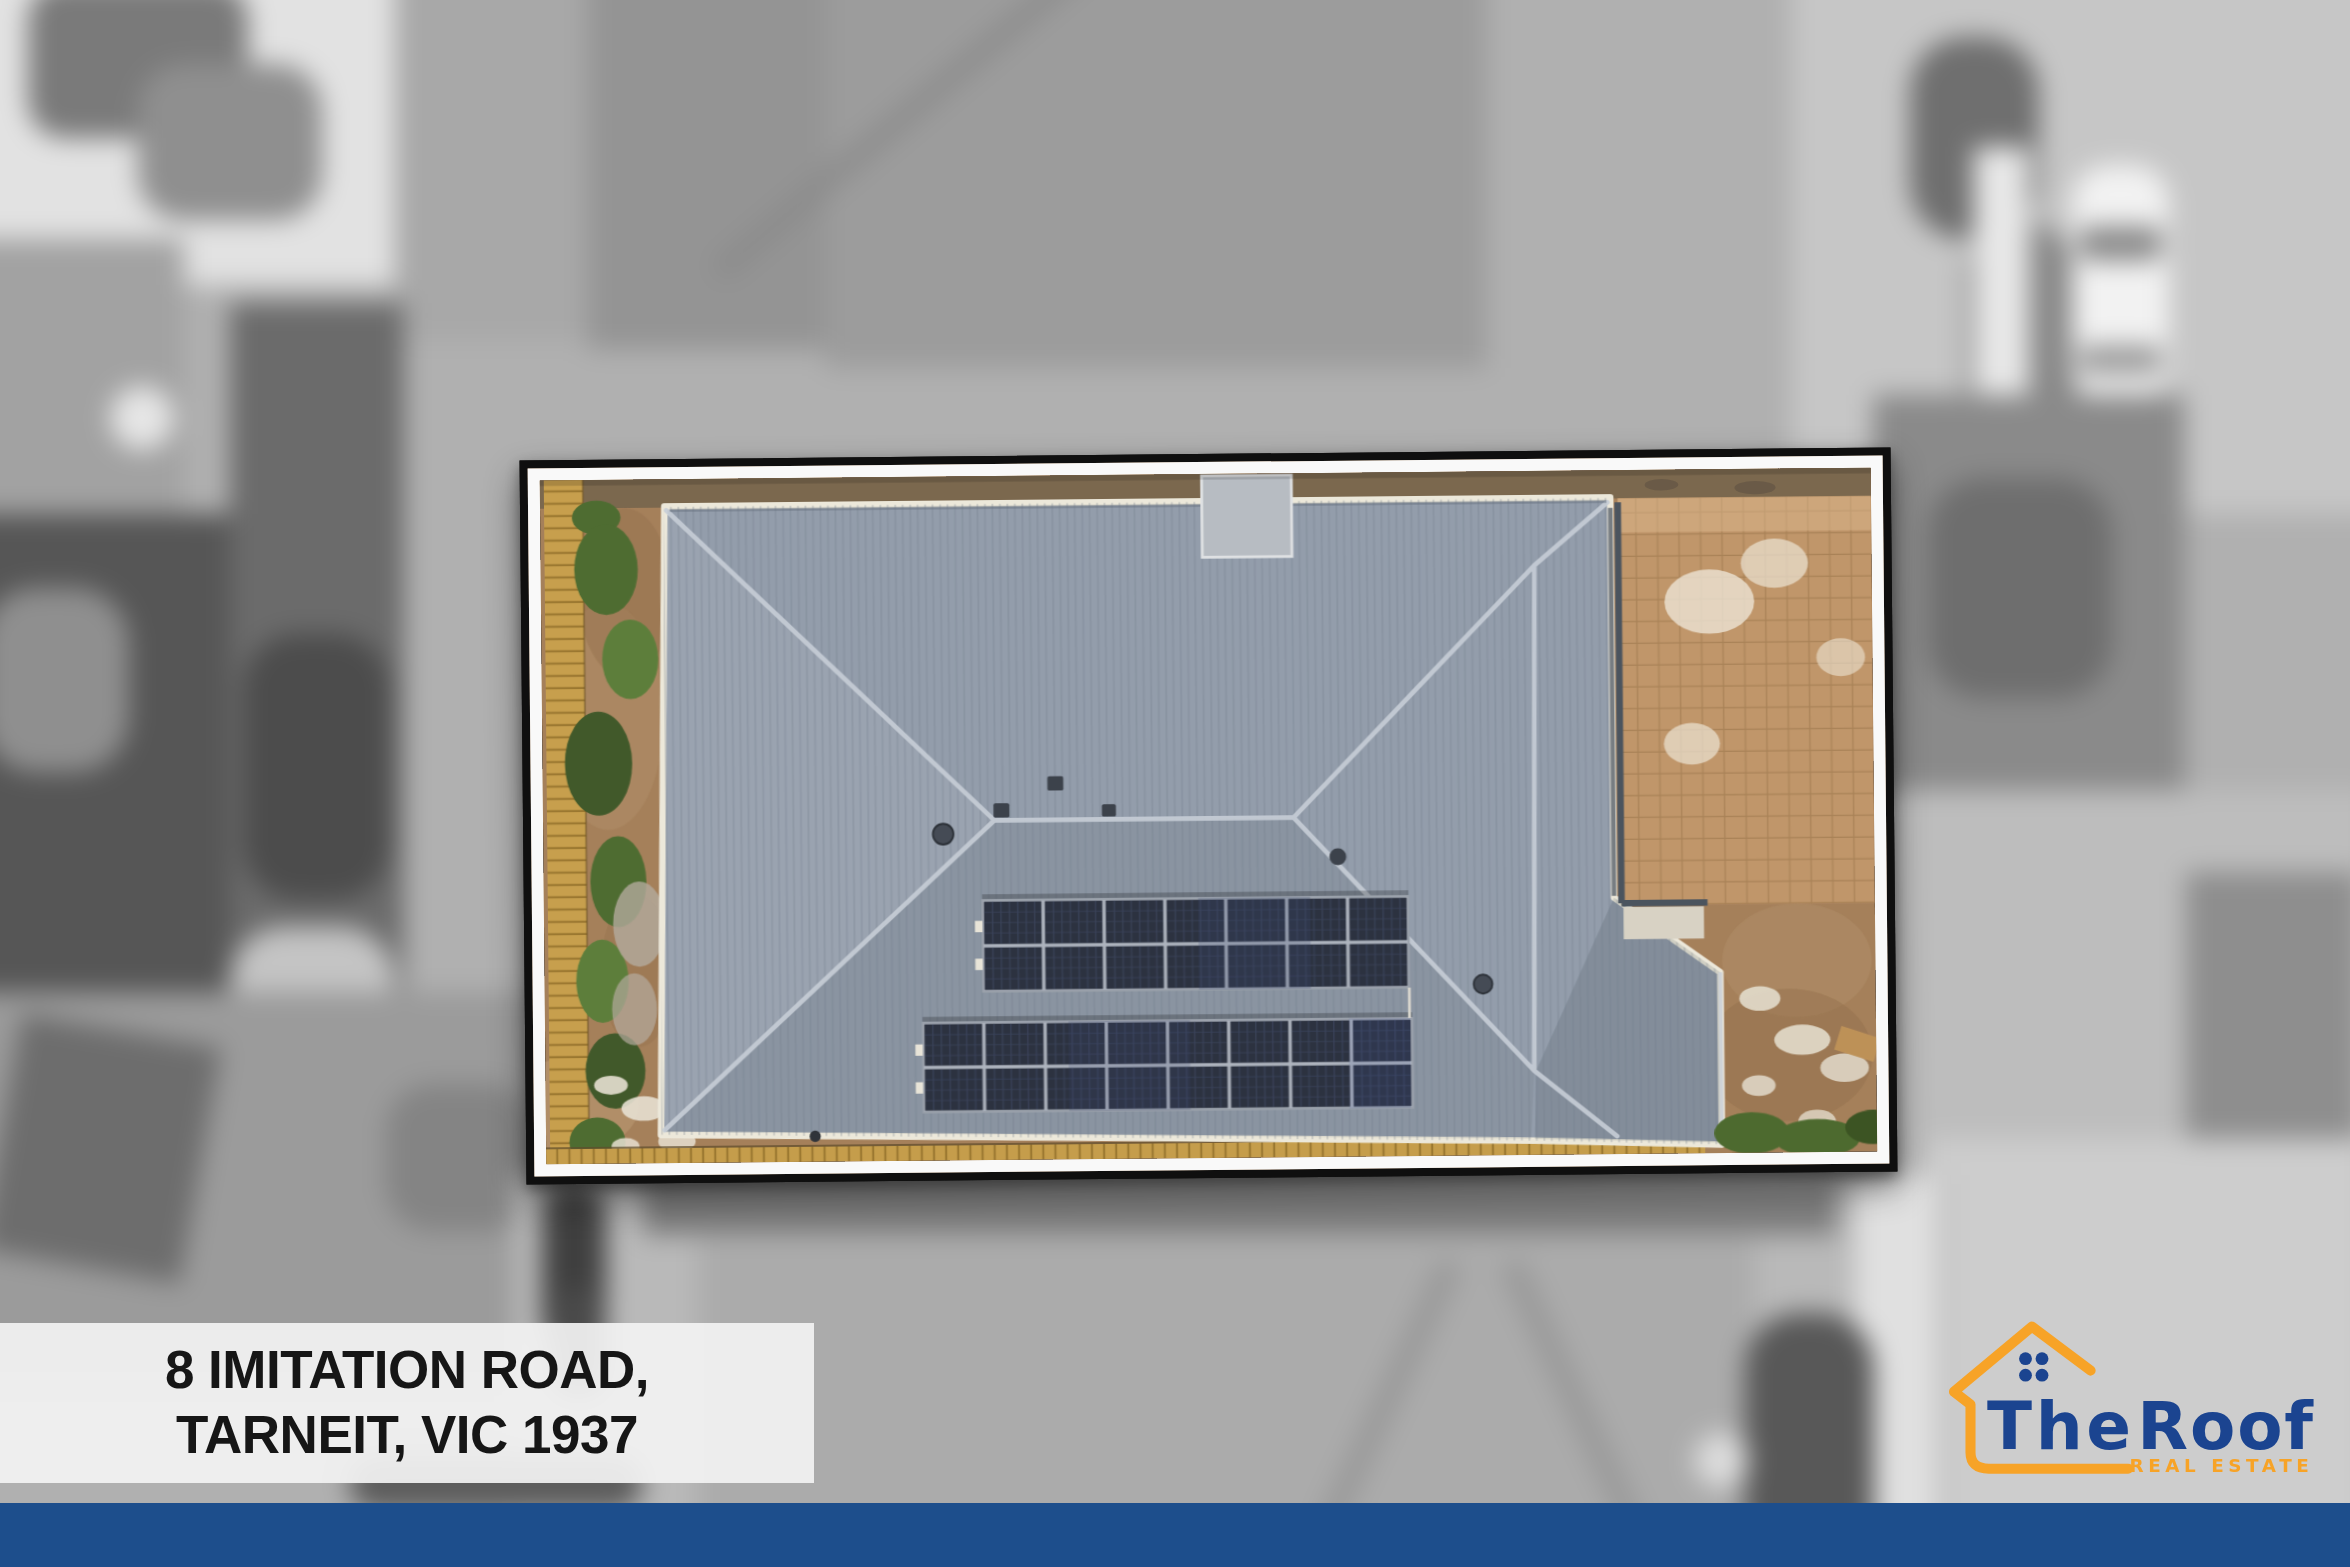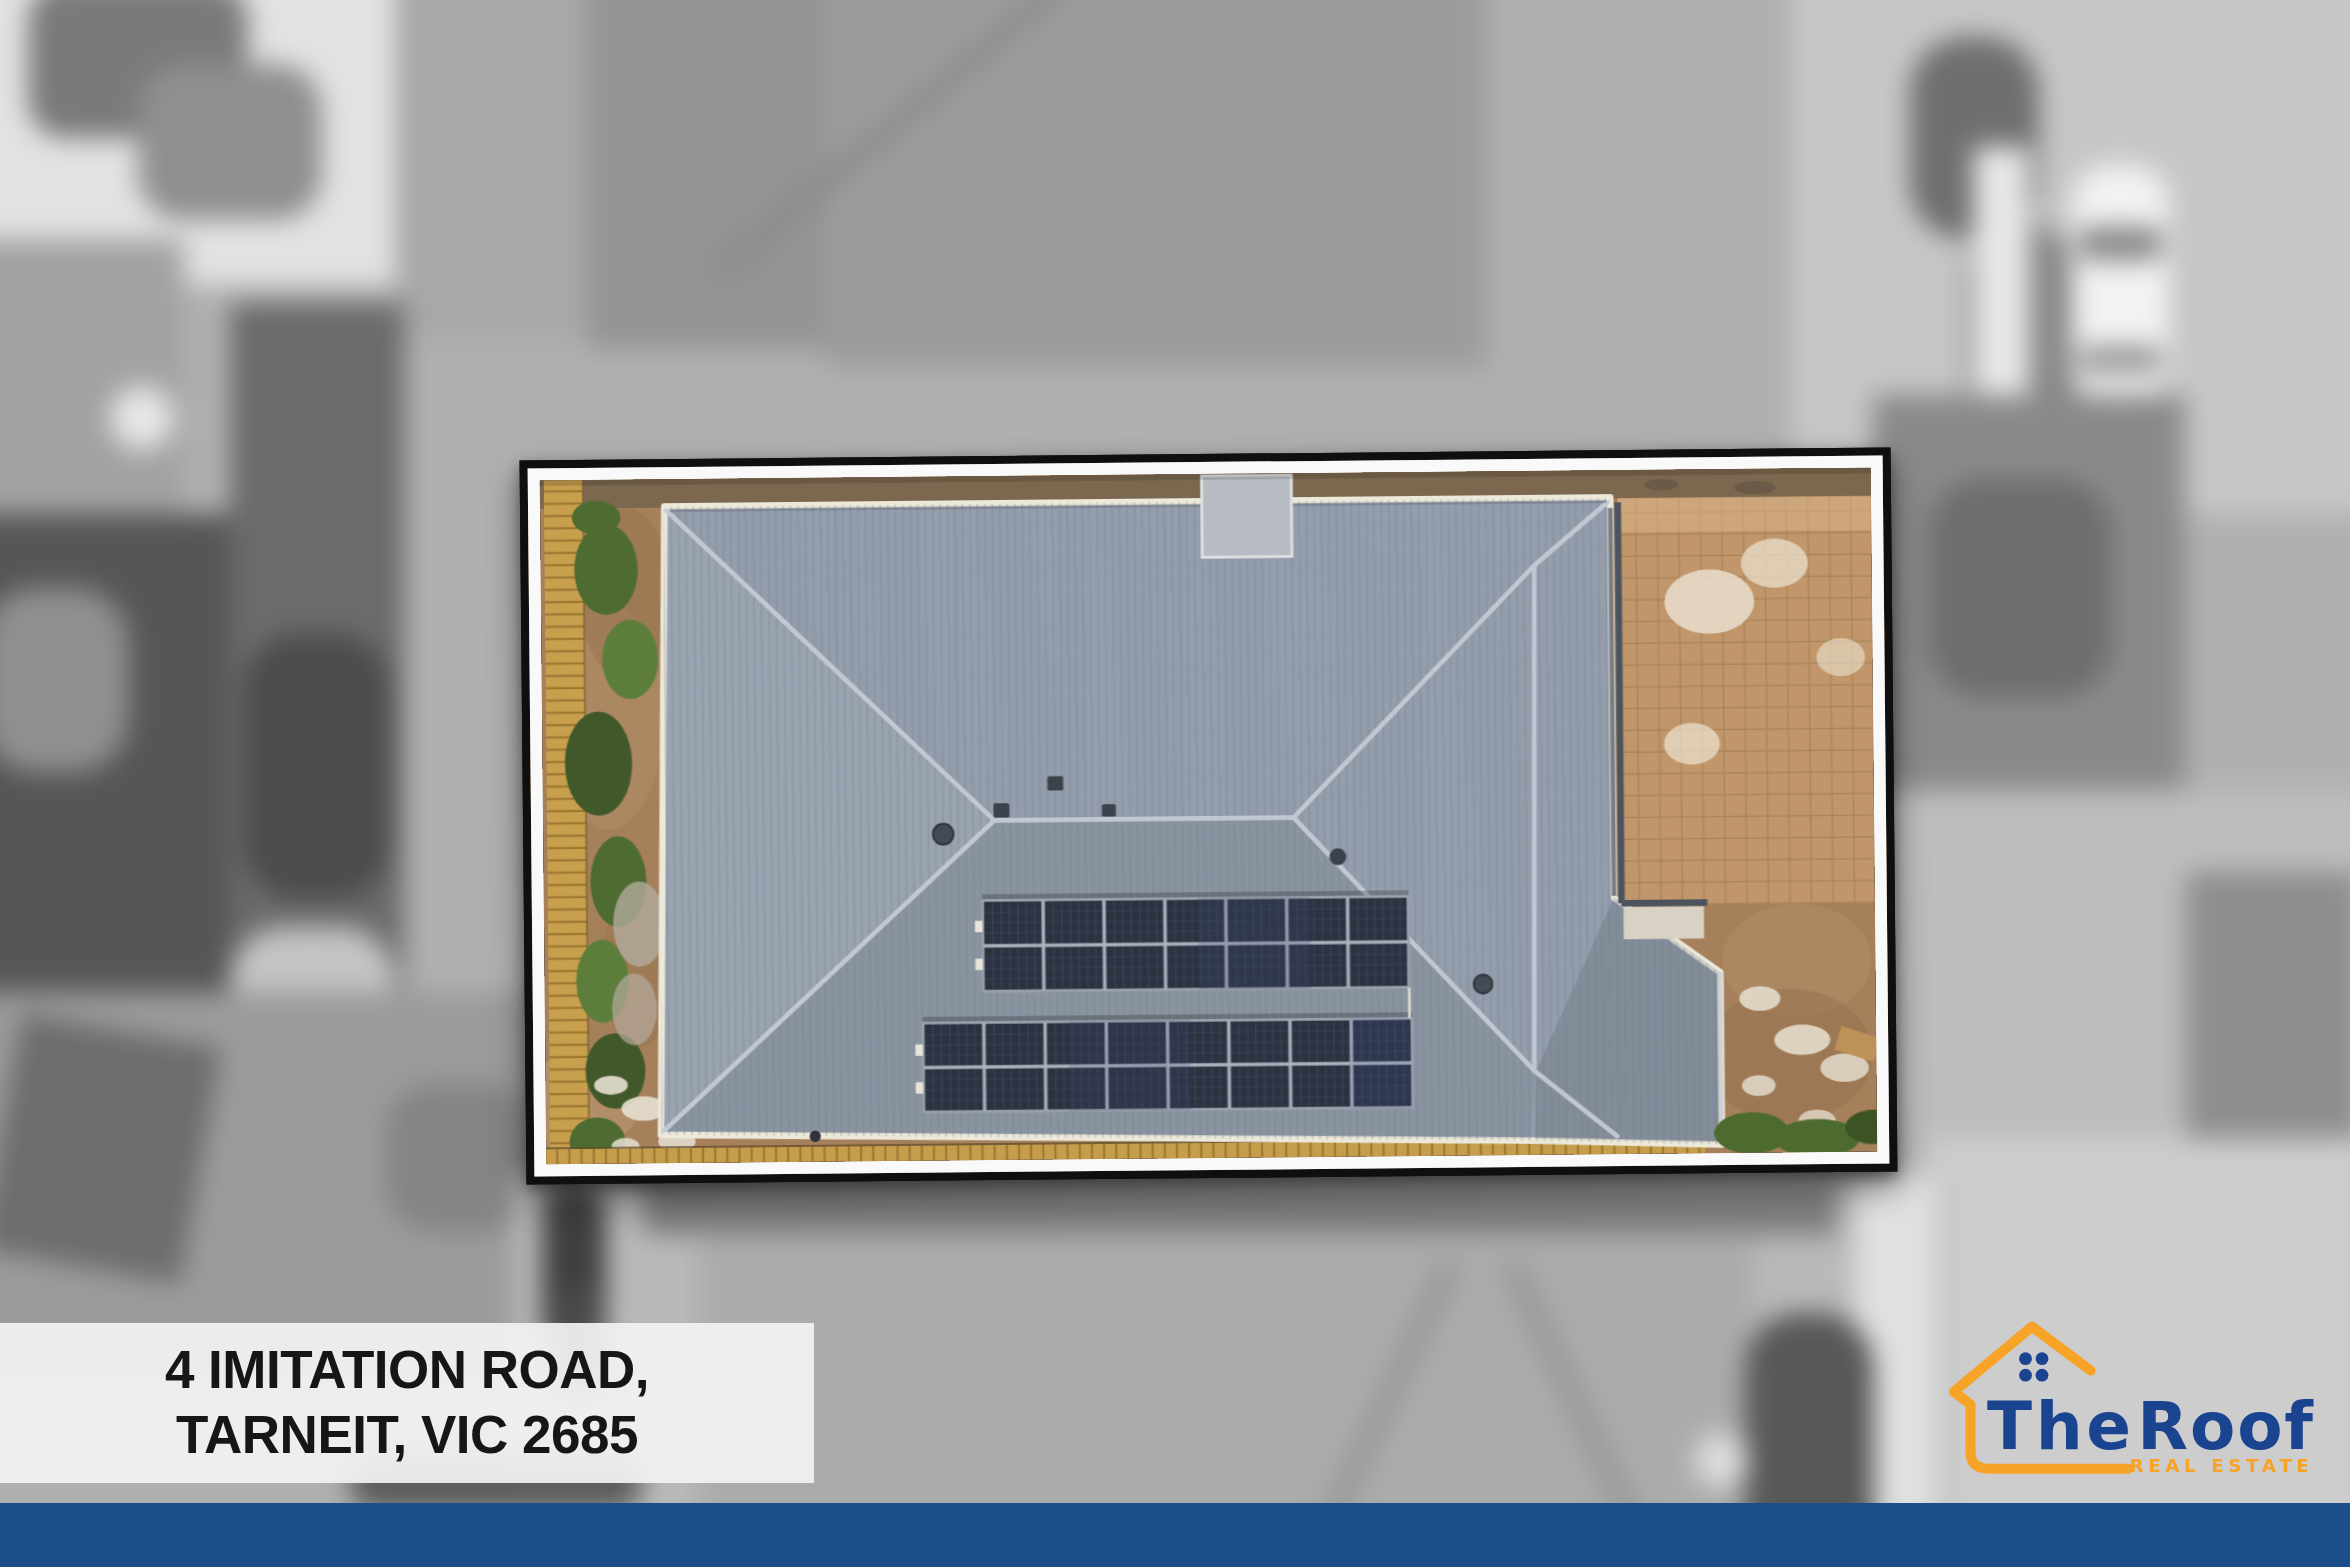--- a/index.html
+++ b/index.html
@@ -219,22 +219,22 @@
           <ellipse cx="1290" cy="702" rx="40" ry="22" fill="#4d6a2f"></ellipse>
           <ellipse cx="1360" cy="708" rx="46" ry="20" fill="#4d6a2f"></ellipse>
           <ellipse cx="1420" cy="697" rx="30" ry="18" fill="#3c5423"></ellipse>
         </g>
         <rect x="0" y="0" width="1424" height="6" fill="#000" opacity=".15"></rect>
       </svg>
     </div>
   </div>
 
   <div class="address">
-    <div class="addr-line">4 IMITATION ROAD,</div>
-    <div class="addr-line">TARNEIT, VIC 2685</div>
+    <div class="addr-line">8 IMITATION ROAD,</div>
+    <div class="addr-line">TARNEIT, VIC 1937</div>
   </div>
 
   <svg class="logo" viewBox="0 0 440 228" xmlns="http://www.w3.org/2000/svg">
     <path d="M177,89 L113,41 L28,112 L46,126 L46,178 Q46,196 66,196 L218,196" fill="none" stroke-width="11" stroke-linecap="round" stroke-linejoin="round" stroke="#f7a327"></path>
     <g fill="#1b4490">
       <circle cx="106" cy="76" r="7"></circle>
       <circle cx="124" cy="76" r="7"></circle>
       <circle cx="106" cy="94" r="7"></circle>
       <circle cx="124" cy="94" r="7"></circle>
     </g>

